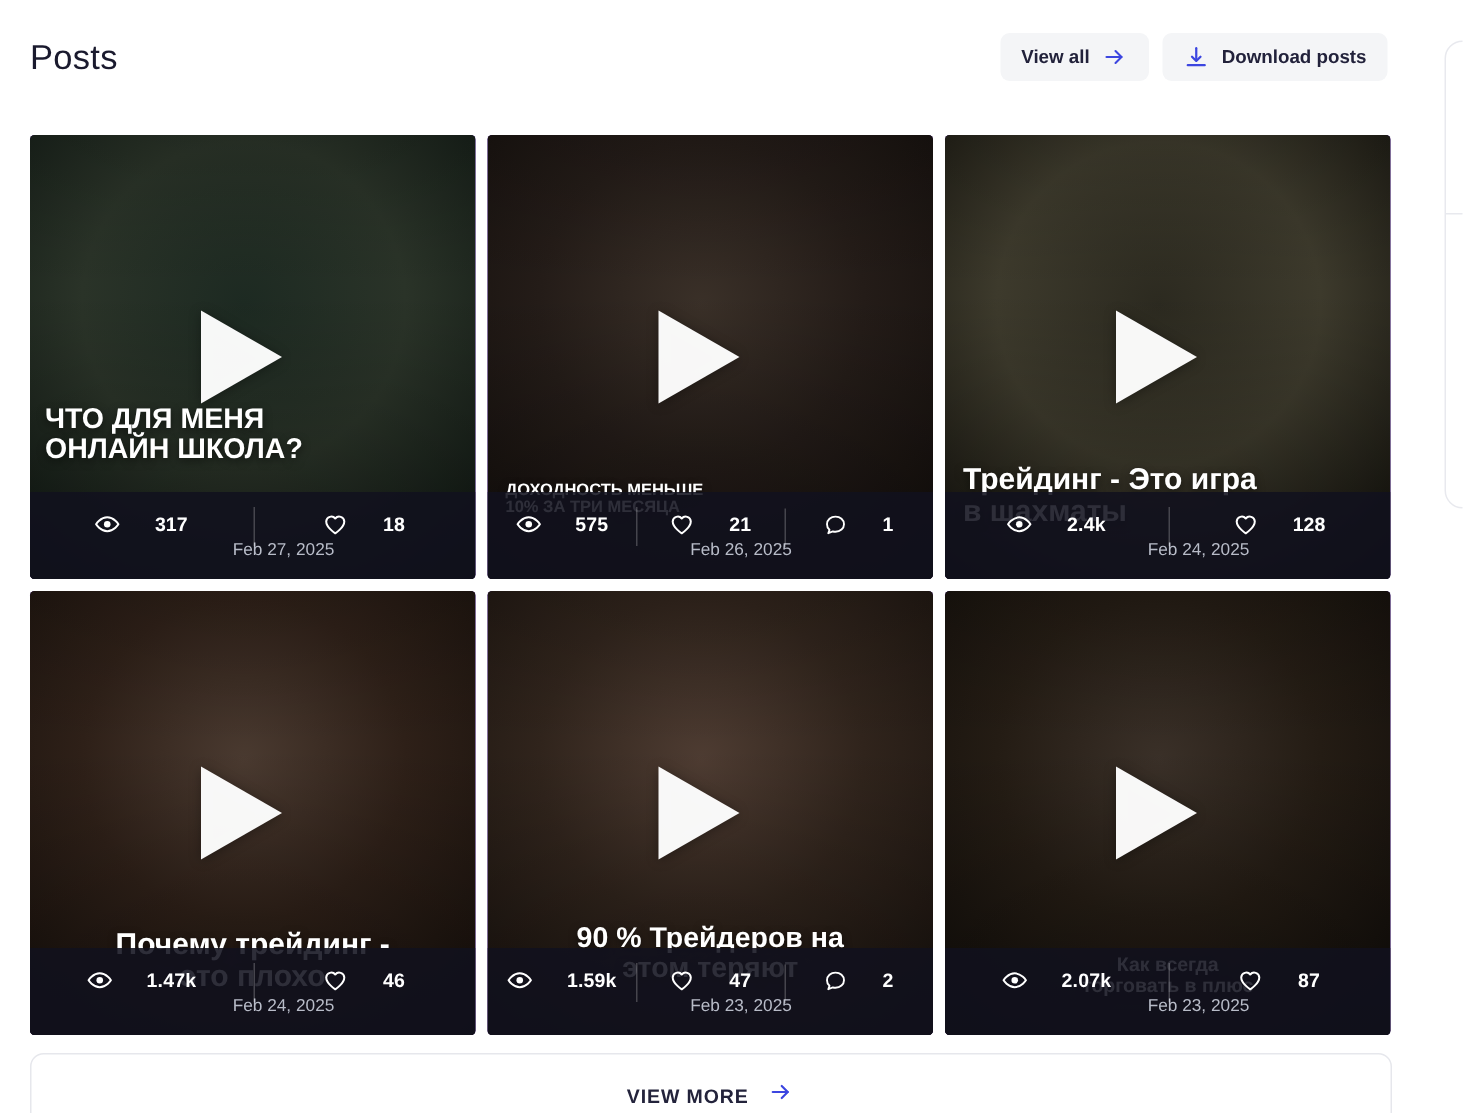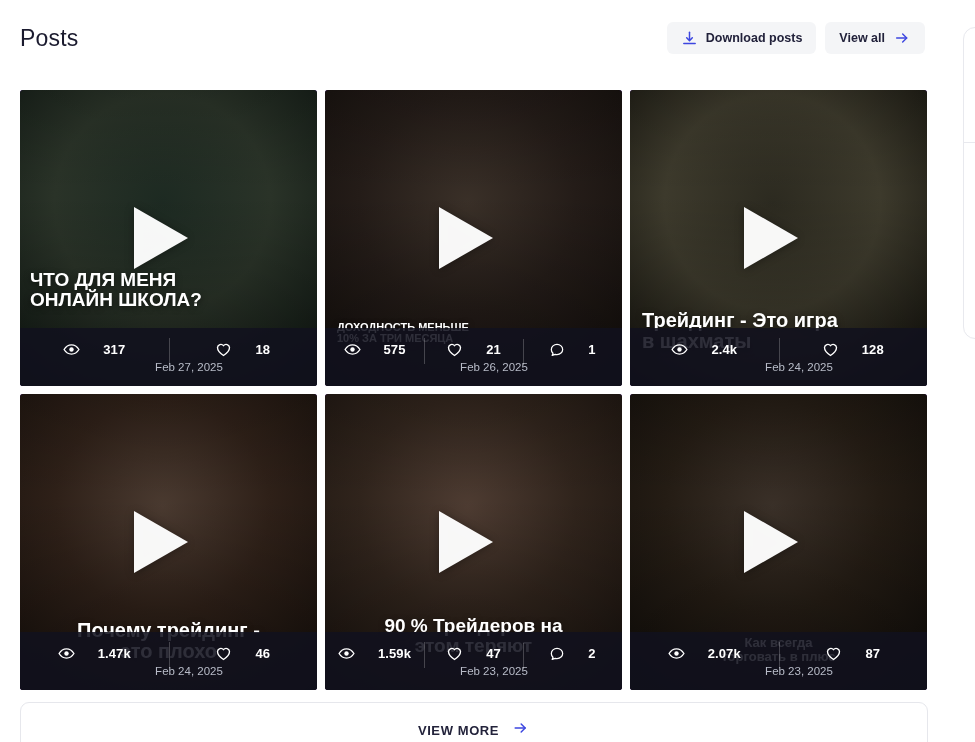--- a/index.html
+++ b/index.html
@@ -132,38 +132,38 @@
 </style>
 </head>
 <body>
 
 <div class="page">
 
   <div class="header">
     <div class="page-title">Posts</div>
     <div class="header-actions">
       <button class="btn">
+        <span>View all</span>
+        <span>
+          <svg width="18" height="16" viewBox="0 0 24 24" fill="none" stroke="#3c46e0" stroke-width="2.1" stroke-linecap="round" stroke-linejoin="round">
+            <path d="M4 12h15"></path>
+              <path d="M13 6l6 6-6 6"></path>
+          </svg>
+        </span>
+      </button>
+      <button class="btn">
         <span>
           <svg width="17" height="17" viewBox="0 0 24 24" fill="none" stroke="#3c46e0" stroke-width="2.1" stroke-linecap="round" stroke-linejoin="round">
             <path d="M12 3v10"></path>
               <path d="M8 11l4 4 4-4"></path>
               <path d="M4 19h16"></path>
           </svg>
         </span>
         <span>Download posts</span>
       </button>
-      <button class="btn">
-        <span>View all</span>
-        <span>
-          <svg width="18" height="16" viewBox="0 0 24 24" fill="none" stroke="#3c46e0" stroke-width="2.1" stroke-linecap="round" stroke-linejoin="round">
-            <path d="M4 12h15"></path>
-              <path d="M13 6l6 6-6 6"></path>
-          </svg>
-        </span>
-      </button>
     </div>
   </div>
 
   <div class="side-panel">
     <div class="side-panel-divider"></div>
   </div>
 
   <div class="grid">
       <div class="card">
         <div class="thumb" style="background: radial-gradient(circle at 48% 38%, rgb(29, 42, 34) 0%, rgb(42, 51, 40) 45%, rgb(12, 20, 16) 100%);"></div>

